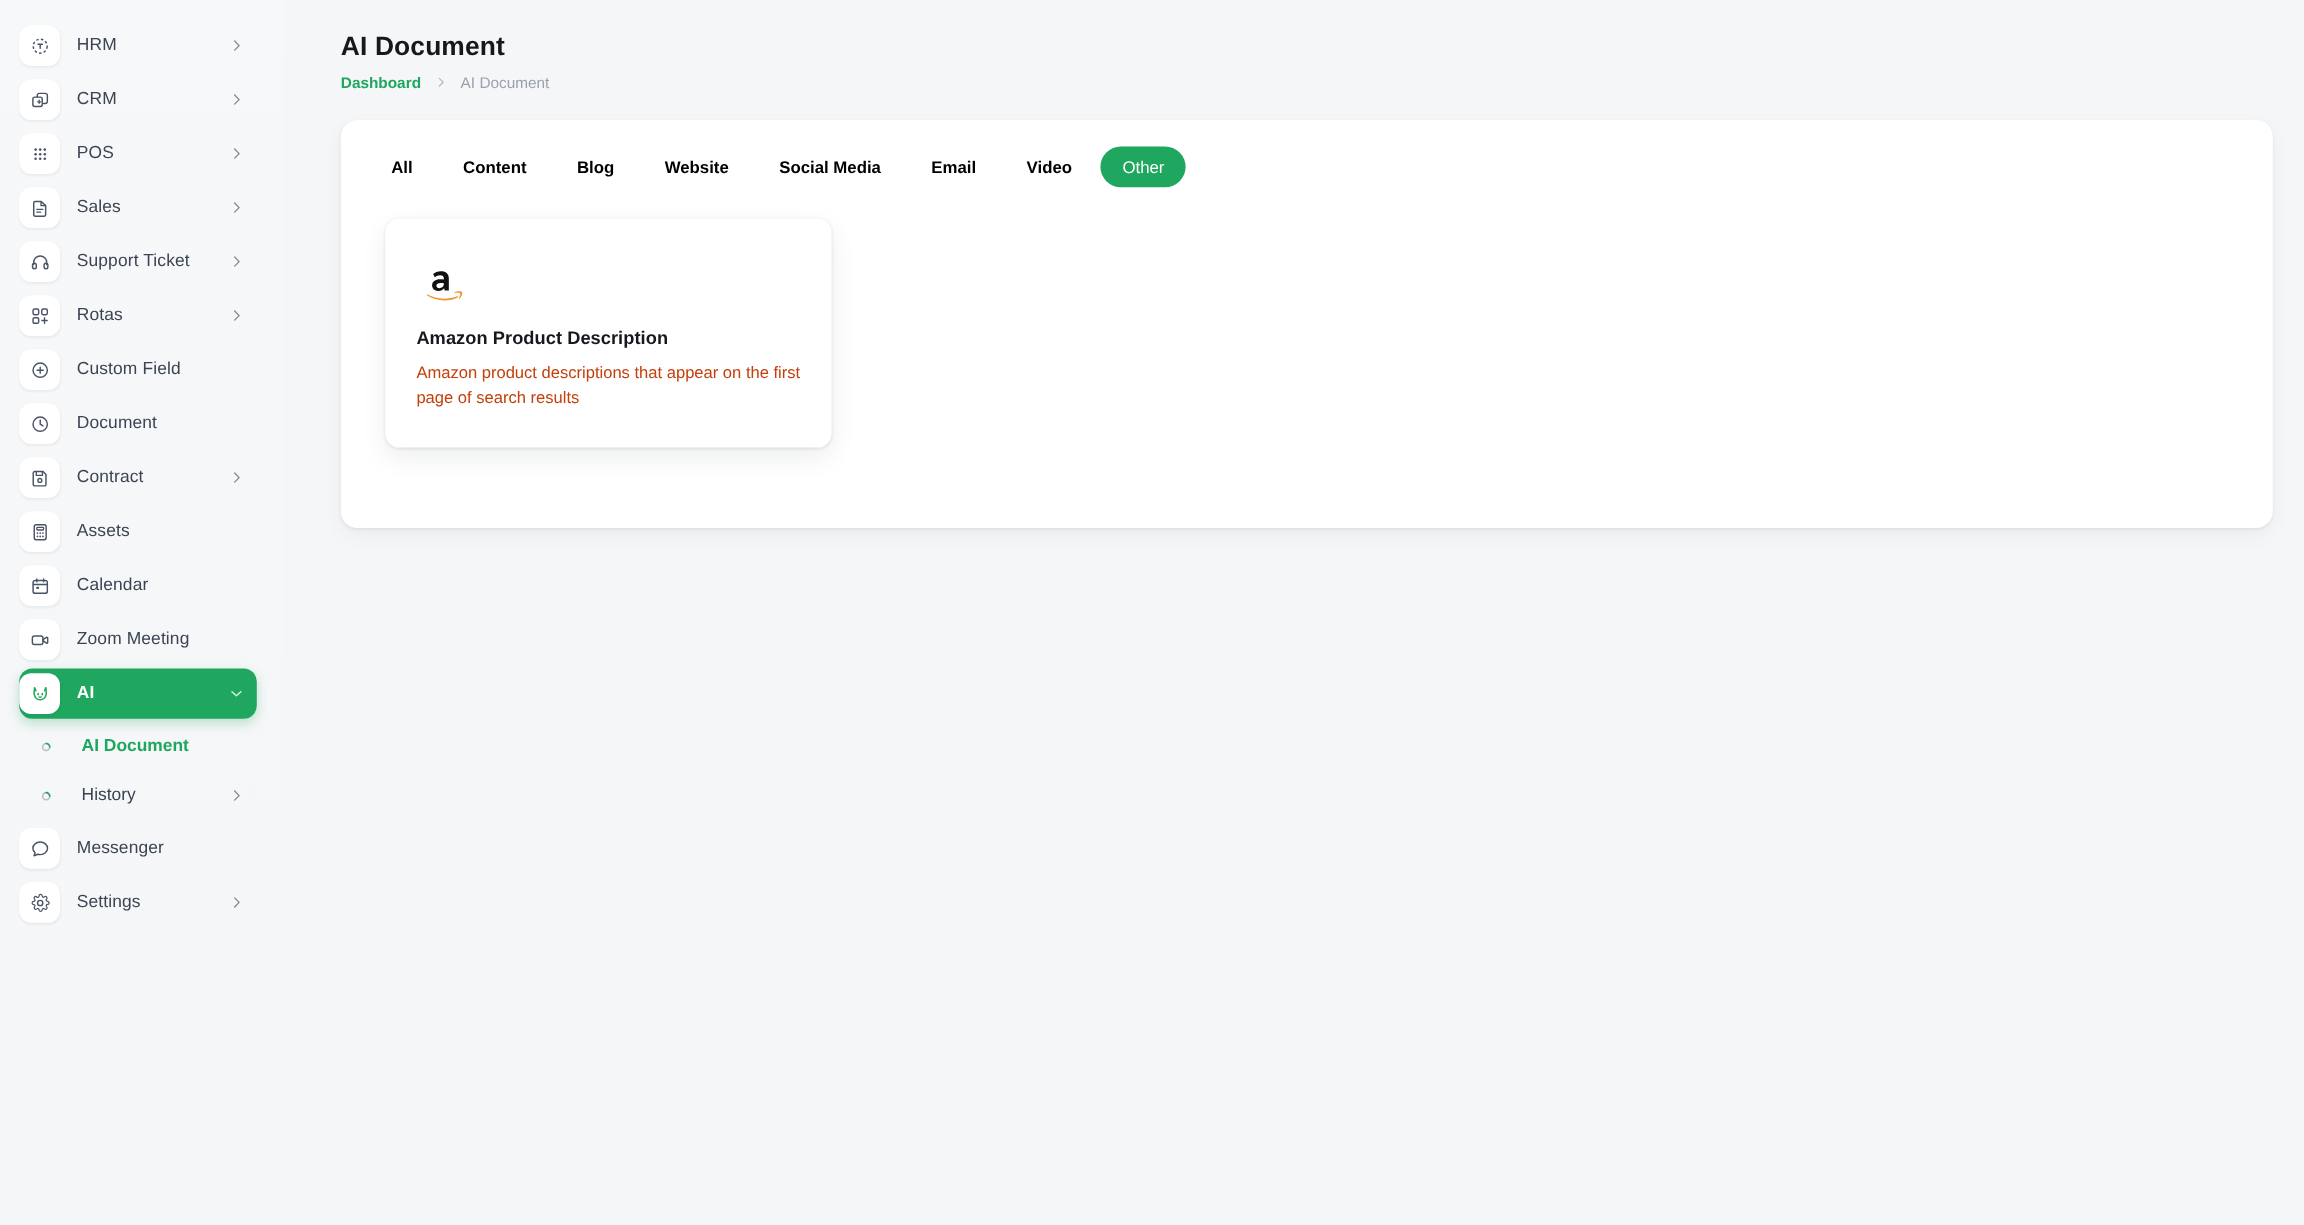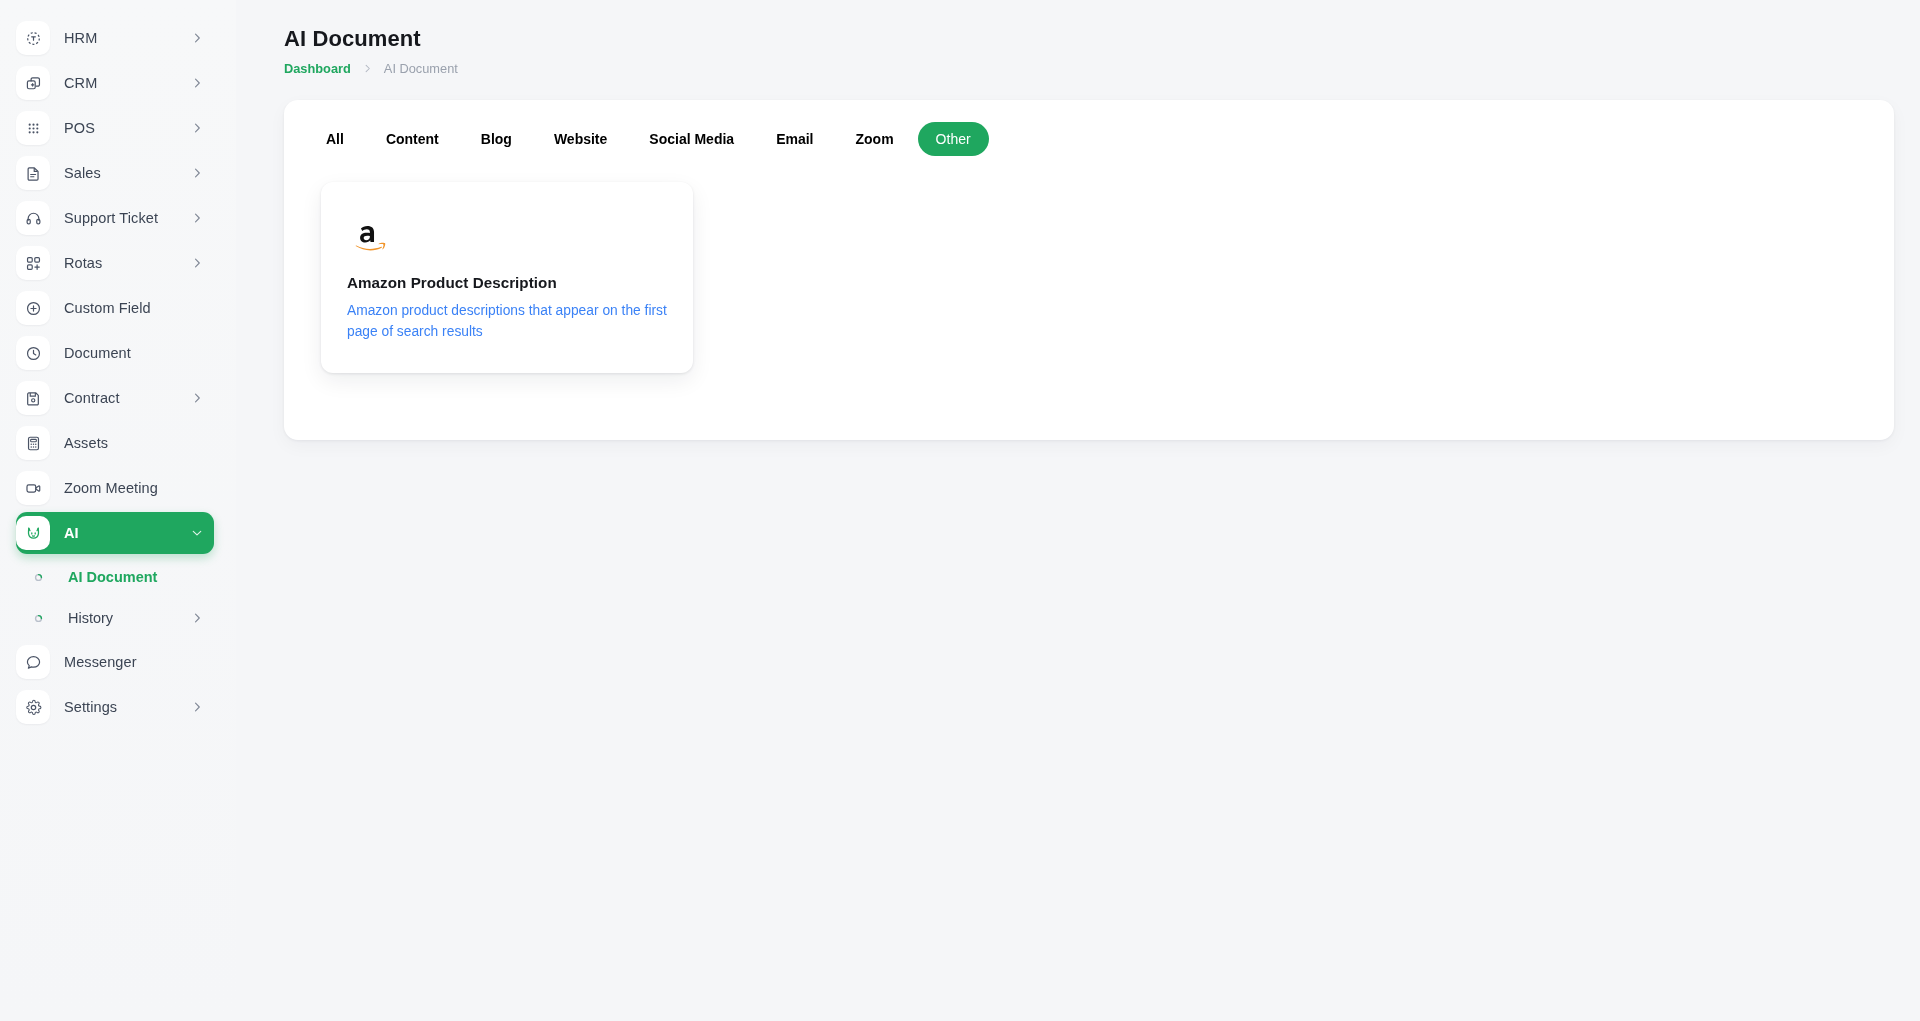--- a/index.html
+++ b/index.html
@@ -82,21 +82,21 @@
 
   .cards { display: flex; flex-wrap: wrap; gap: 24px; padding: 26px 24px 0 24px; margin-left: 13px; }
   .card {
     width: 372px; background: #ffffff; border-radius: 12px;
     box-shadow: 0 1px 3px rgba(16,24,40,.10), 0 8px 22px rgba(16,24,40,.07);
     padding: 30px 26px 30px 26px; cursor: pointer;
   }
   .card .logo { height: 46px; display:flex; align-items:flex-start; }
   .card .logo svg { width: 46px; height: 46px; display:block; }
   .card .c-title { font-size: 15.2px; font-weight: 700; color: #16181d; margin-top: 16px; letter-spacing:.05px; }
-  .card .c-desc { font-size: 13.8px; color: #3b82f6; line-height: 1.55; margin-top: 9px; }
+  .card .c-desc { font-size: 13.8px; color: #c2410c; line-height: 1.55; margin-top: 9px; }
 </style>
 </head>
 <body>
 
 <div id="app">
 
   <div class="sidebar">
     <div id="nav-main">
         <div class="nav-item">
           <span class="ico-box">
@@ -238,20 +238,31 @@
               <circle cx="8.8" cy="17" r="1.05" fill="#4a5365"></circle>
               <circle cx="12" cy="17" r="1.05" fill="#4a5365"></circle>
               <circle cx="15.2" cy="17" r="1.05" fill="#4a5365"></circle>
             </svg>
           </span>
           <span class="lbl">Assets</span>
         </div>
         <div class="nav-item">
           <span class="ico-box">
             <svg viewBox="0 0 24 24" fill="none">
+              <rect x="3.6" y="5.4" width="16.8" height="15" rx="2.6" stroke="#4a5365" stroke-width="1.7"></rect>
+              <path d="M3.6 10h16.8" stroke="#4a5365" stroke-width="1.7"></path>
+              <path d="M8 3.4v3.4M16 3.4v3.4" stroke="#4a5365" stroke-width="1.7" stroke-linecap="round"></path>
+              <rect x="7.4" y="12.6" width="3.2" height="2.6" rx=".8" fill="#4a5365"></rect>
+            </svg>
+          </span>
+          <span class="lbl">Calendar</span>
+        </div>
+        <div class="nav-item">
+          <span class="ico-box">
+            <svg viewBox="0 0 24 24" fill="none">
               <rect x="2.8" y="7" width="12.4" height="10" rx="2.4" stroke="#4a5365" stroke-width="1.7"></rect>
               <path d="M15.2 11.4l4.2-2.8c.6-.4 1.4 0 1.4.8v5.2c0 .8-.8 1.2-1.4.8l-4.2-2.8v-1.2z" stroke="#4a5365" stroke-width="1.7" stroke-linejoin="round"></path>
             </svg>
           </span>
           <span class="lbl">Zoom Meeting</span>
         </div>
       </div>
     <div id="nav-ai">
         <div class="nav-item active">
           <span class="ico-box">
@@ -334,21 +345,21 @@
     </div>
 
     <div class="panel">
       <div class="tabs" id="tabs">
           <div class="tab">All</div>
           <div class="tab">Content</div>
           <div class="tab">Blog</div>
           <div class="tab">Website</div>
           <div class="tab">Social Media</div>
           <div class="tab">Email</div>
-          <div class="tab">Zoom</div>
+          <div class="tab">Video</div>
           <div class="tab active">Other</div>
         </div>
       <div class="cards" id="cards">
           <div class="card">
             <div class="logo">
               <svg viewBox="0 0 64 64" fill="none">
         <path d="M28.4 19.5c-3.6 0-7 1.3-9 3.3l1.9 3.8c1.6-1.5 3.9-2.5 6.2-2.5 2.9 0 4.3 1.3 4.3 3.7v1.4c-1.4-.3-2.9-.5-4.4-.5-5.5 0-9.2 2.7-9.2 7.1 0 4 2.9 6.6 7.1 6.6 3.1 0 5.5-1.2 7-3.1l.4 2.6h4.9V27.9c0-5.4-3.2-8.4-9.2-8.4zm3.4 15.2c0 2.6-2.2 4.5-5.1 4.5-2.1 0-3.5-1.1-3.5-2.9 0-2 1.8-3.2 4.9-3.2 1.3 0 2.6.2 3.7.4v1.2z" fill="#111111"></path>
         <path d="M12 47.4c6.2 3.9 13.6 6 20.6 6 5.4 0 11-1.3 15.6-3.8.8-.4.2-1.4-.6-1.1-5 1.9-10.6 2.9-15.7 2.9-6.6 0-13-1.8-18.9-4.8-.7-.3-1.2.5-.6.8z" fill="#f1952b"></path>
         <path d="M50.6 45.1c-.7-.9-4.6-.4-6.3-.2-.5.1-.6-.4-.1-.7 3.1-2.2 8.2-1.5 8.8-.8.6.8-.2 5.9-3.1 8.4-.4.4-.9.2-.7-.3.7-1.7 2.2-5.5 1.4-6.4z" fill="#f1952b"></path>
       </svg>

